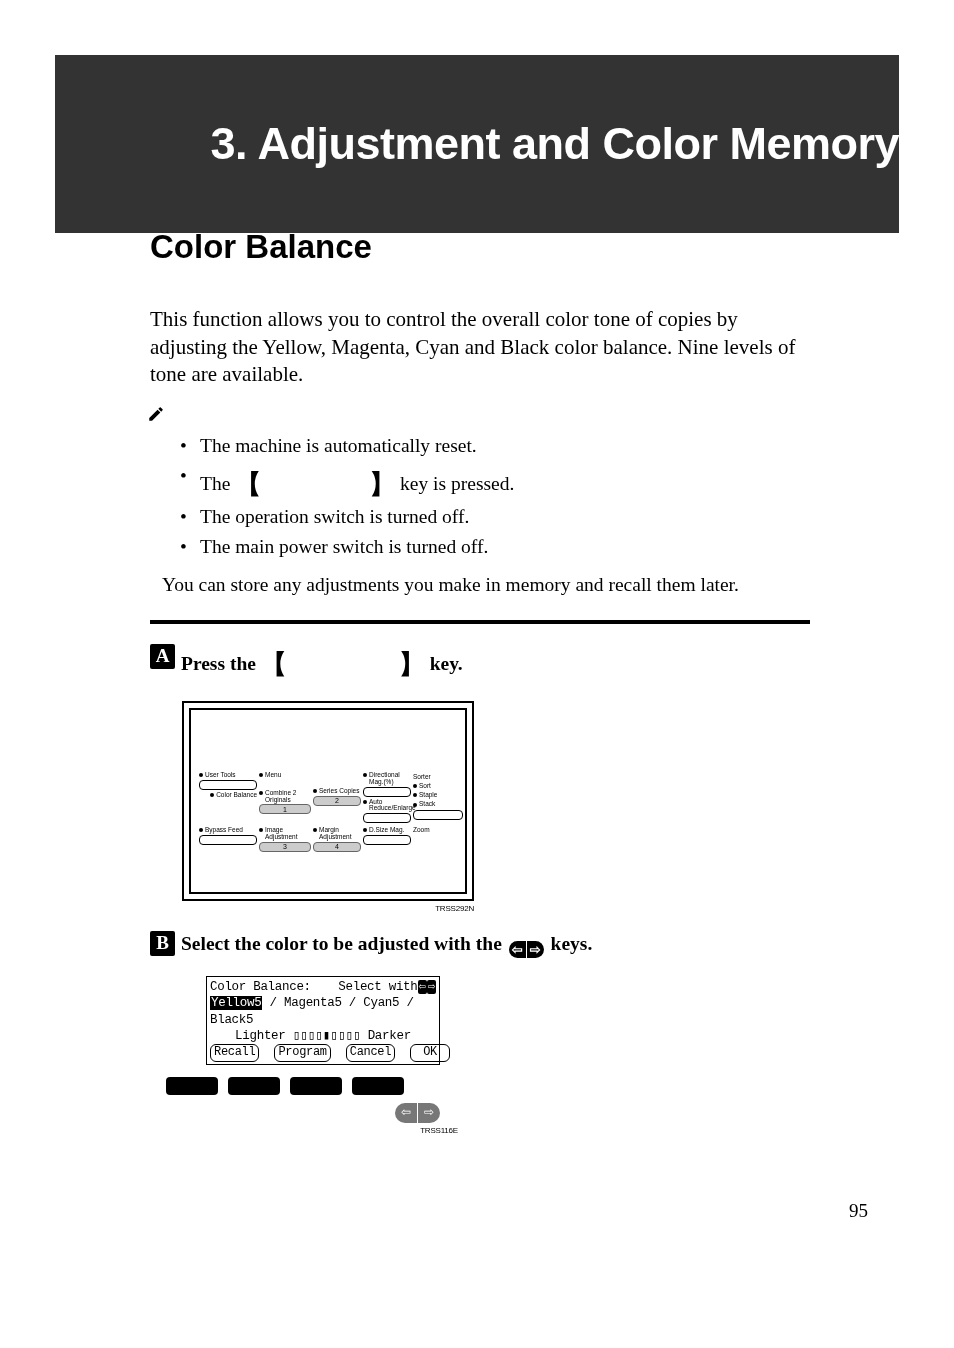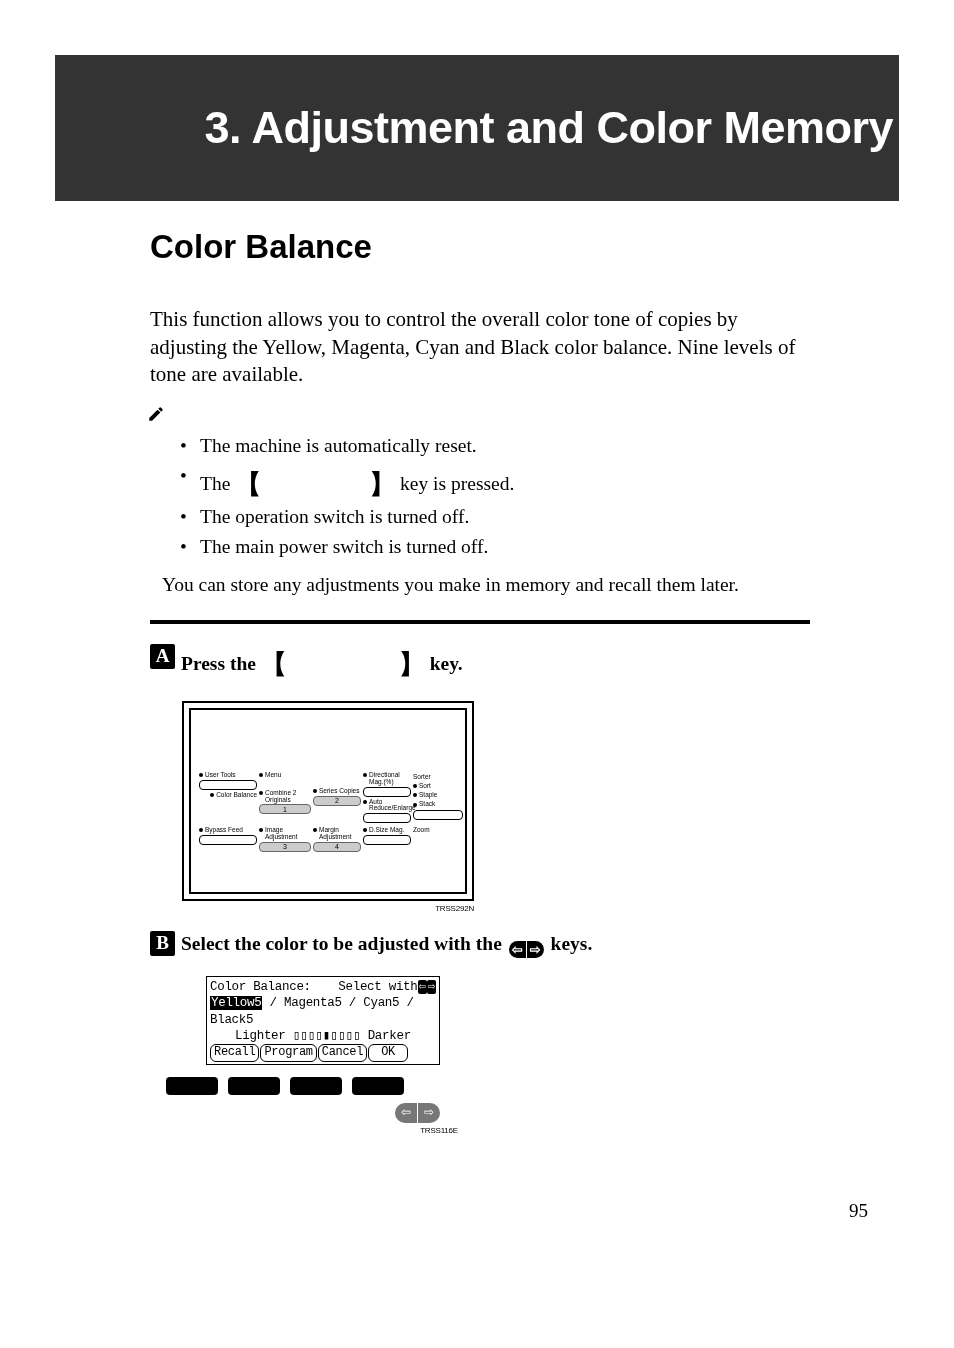--- a/index.html
+++ b/index.html
@@ -5,27 +5,26 @@
   * { box-sizing: border-box; margin: 0; padding: 0; }
   html, body { width: 954px; height: 1348px; background: #fff; font-family: Georgia, 'Times New Roman', serif; color: #000; }
   
   .page { width: 954px; height: 1348px; position: relative; }
   
   .header-block {
     position: absolute;
     top: 55px;
     left: 55px;
     width: 844px;
-    height: 146px;
+    height: 178px;
     background: #333333;
     color: #fff;
     display: flex;
     align-items: center;
     justify-content: flex-end;
-    padding-right: 6px;
   }
   
   .chapter-title {
     font-family: 'Century Gothic', Futura, Arial, sans-serif;
     font-size: 45px;
     font-weight: 700;
     text-align: right;
     line-height: 1.1;
     letter-spacing: -0.5px;
   }
@@ -192,21 +191,21 @@
     font-weight:500;
     letter-spacing: -0.3px;
   }
   .lcd-box .lcd-row { display:flex; justify-content:space-between; white-space:pre; }
   .lcd-box .sel {
     background:#000; color:#fff; padding:0 1px;
   }
   .lcd-bar {
     letter-spacing: 0;
   }
-  .lcd-buttons { display:flex; gap:1px; font-size:12px; }
+  .lcd-buttons { display:flex; gap:15px; font-size:12px; }
   .lcd-buttons .b { border:1px solid #000; border-radius:6px; padding: 0 3px; display:inline-block; flex:0 0 auto; }
   
   .soft-btn-row {
     margin-top: 12px;
     margin-left: 16px;
     width:274px;
     position:relative;
   }
   .soft-btn-row .bar {
     display:flex; gap:10px;

